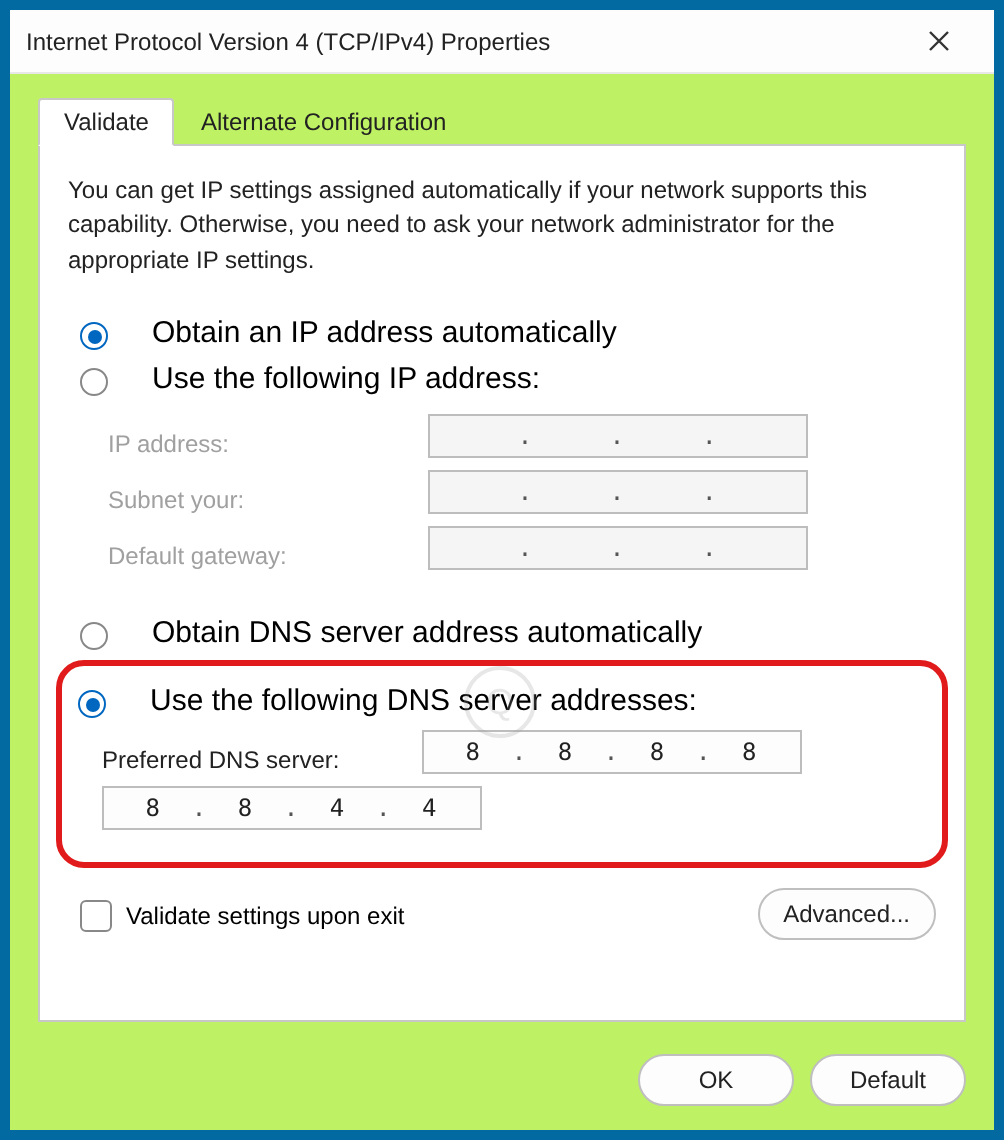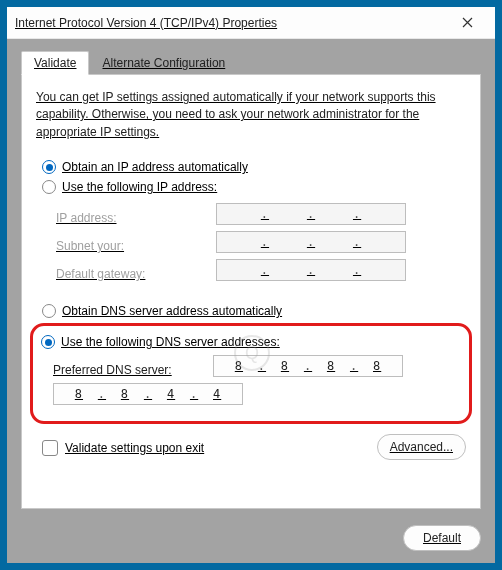--- a/index.html
+++ b/index.html
@@ -9,25 +9,24 @@
     font-family: "Segoe UI", Tahoma, sans-serif;
     font-size: 12px;
     background: #f0f0f0;
     width: 502px;
     height: 570px;
     overflow: hidden;
   }
   .window {
     width: 502px;
     height: 570px;
-    background: #a3a3a3;
-    border: 7px solid #0369a1;
+    background: #bef264;
+    border: 5px solid #0369a1;
     display: flex;
     flex-direction: column;
-    text-decoration: underline;
   }
   .titlebar {
     height: 32px;
     display: flex;
     align-items: center;
     padding: 0 8px;
     background: #fdfdfd;
     border-bottom: 1px solid #e8e8e8;
   }
   .titlebar .title {
@@ -84,23 +83,23 @@
     background: #fff;
   }
   .desc {
     color: #222;
     line-height: 1.45;
     margin-bottom: 16px;
   }
   .radio-line {
     display: flex;
     align-items: flex-end;
-    gap: 6px;
+    gap: 22px;
     margin: 3px 0 3px 6px;
-    font-size: 12px;
+    font-size: 15px;
   }
   .radio {
     width: 14px;
     height: 14px;
     border-radius: 50%;
     border: 1.5px solid #888;
     display: inline-flex;
     align-items: center;
     justify-content: center;
     background: #fff;
@@ -330,16 +329,17 @@
       </div>
 
       <div class="adv-row">
         <button class="btn">Advanced...</button>
       </div>
 
     </div>
   </div>
 
   <div class="button-bar">
+    <button class="btn">OK</button>
     <button class="btn">Default</button>
   </div>
 
 </div>
 
 </body></html>

